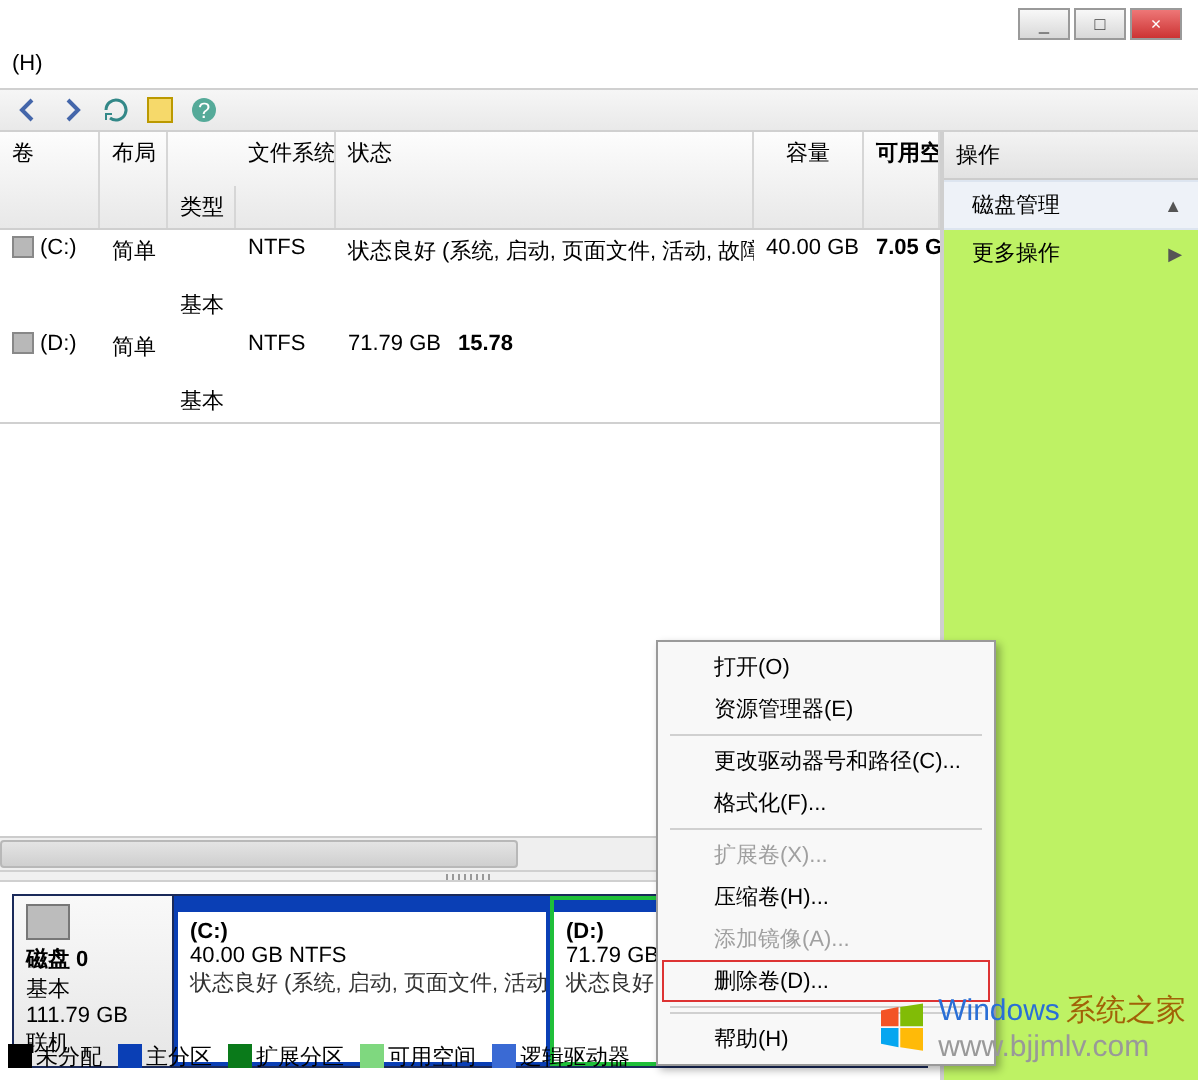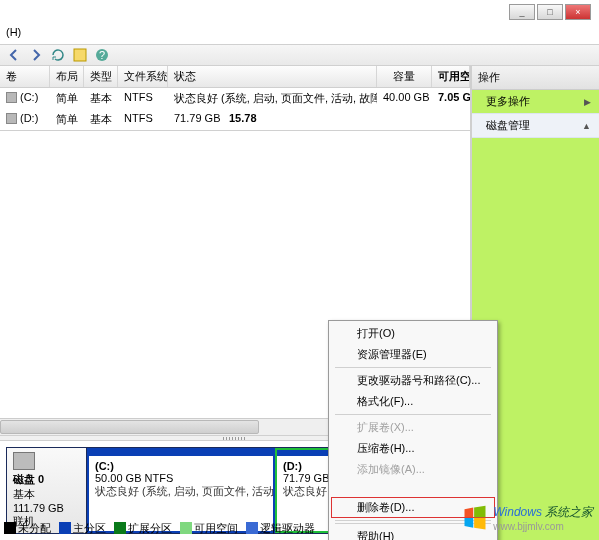--- a/index.html
+++ b/index.html
@@ -18,21 +18,21 @@
 .mainarea { position: absolute; top: 66px; left: 0; right: 0; bottom: 0; display: flex; }
 .leftpanel { flex: 1; display: flex; flex-direction: column; border-right: 1px solid #cfcfcf; min-width: 0; }
 .rightpanel { width: 128px; background: #bef264; border-left: 1px solid #cfcfcf; }
 
 
 .listview { border-bottom: 1px solid #d0d0d0; }
 .listhead { display: flex; background: linear-gradient(#fdfdfd,#e8e8e8); border-bottom: 1px solid #cfcfcf; }
 .listhead .cell { padding: 3px 6px; border-right: 1px solid #d6d6d6; white-space: nowrap; overflow: hidden; }
 .listrow { display: flex; padding: 2px 0; }
 .listrow .cell { padding: 1px 6px; white-space: nowrap; overflow: hidden; }
-.c-vol { width: 50px; } .c-layout { width: 34px; } .c-type { width: 34px; } .c-fs { width: 50px; }
+.c-vol { width: 50px; } .c-layout { width: 34px; } .c-type { width: 34px; margin-top: 27px; } .c-fs { width: 50px; }
 .c-status { flex: 1; } .c-cap { width: 55px; text-align: center; } .c-free { width: 38px; font-weight: bold; }
 .diskicn { width: 11px; height: 11px; display: inline-block; background: #b8b8b8; border: 1px solid #888; margin-right: 3px; vertical-align: -2px; }
 
 .bigwhite { flex: 1; background: #fff; }
 
 
 .hgrip { height: 6px; background: #f0f0f0; display: flex; align-items: center; justify-content: center; border-top: 1px solid #d0d0d0; border-bottom: 1px solid #d0d0d0; }
 .hgrip span { width: 24px; height: 3px; background: repeating-linear-gradient(90deg,#999 0 1px,transparent 1px 3px); display: inline-block; }
 
 
@@ -55,27 +55,27 @@
 .actionhead { background: linear-gradient(#f3f3f3,#e2e2e2); padding: 4px 6px; border-bottom: 1px solid #ccc; }
 .actionitem { padding: 4px 8px 4px 14px; display: flex; justify-content: space-between; align-items: center; }
 .actionitem.sect { background: #eef2f8; border-top: 1px solid #dde5f0; border-bottom: 1px solid #dde5f0; }
 .arrow { font-size: 9px; color: #555; }
 
 
 .ctxmenu { position: absolute; left: 328px; top: 320px; width: 170px; background: #f8f8f8; border: 1px solid #9a9a9a; box-shadow: 2px 2px 4px rgba(0,0,0,.3); padding: 2px; z-index: 20; }
 .ctxmenu .mi { padding: 3px 10px 3px 26px; color: #000; }
 .ctxmenu .mi.dis { color: #a0a0a0; }
 .ctxmenu .sep { height: 1px; background: #d0d0d0; margin: 2px 4px; }
-.ctxmenu .mi.hl { outline: 1px solid #d33; outline-offset: -1px; margin-top: 17px; }
+.ctxmenu .mi.hl { outline: 1px solid #d33; outline-offset: -1px; }
 
 
 .watermark { position: absolute; right: 6px; bottom: 8px; display: flex; align-items: center; gap: 4px; z-index: 30; }
 .wm-logo { width: 28px; height: 28px; }
-.wm-text { font-size: 12px; color: #2a6fd6; font-style: italic; }
-.wm-sub { font-size: 10px; color: #999; display: block; }
+.wm-text { font-size: 15px; color: #2a6fd6; }
+.wm-sub { font-size: 15px; color: #999; display: block; }
 
 .scroll-x { height: 17px; background: #efefef; border-top: 1px solid #ccc; position: relative; }
 .scroll-thumb { position: absolute; left: 0; top: 1px; height: 14px; width: 55%; background: linear-gradient(#e4e4e4,#cfcfcf); border: 1px solid #b8b8b8; border-radius: 2px; }
 .scroll-btn { position: absolute; top: 0; width: 17px; height: 17px; background: linear-gradient(#f2f2f2,#dadada); border: 1px solid #b5b5b5; display: flex; align-items: center; justify-content: center; font-size: 8px; color: #555; }
 .scroll-btn.r { right: 0; }
 </style>
 </head>
 <body>
 
 <div class="window-buttons">
@@ -156,42 +156,42 @@
         <div class="diskhdr">
           <span class="icn"></span>
           <b>磁盘 0</b><br>
           <span>基本</span><br>
           <span>111.79 GB</span><br>
           <span>联机</span>
         </div>
         <div class="parts">
           <div class="part">
             <b>(C:)</b><br>
-            <span>50.00 GB NTFS</span><br>
+            <span>40.00 GB NTFS</span><br>
             <small>状态良好 (系统, 启动, 页面文件, 活动, 故</small>
           </div>
           <div class="part sel">
             <b>(D:)</b><br>
             <span>71.79 GB NTFS</span><br>
             <small>状态良好</small>
           </div>
         </div>
       </div>
     </div>
   </div>
 
   <div class="rightpanel">
     <div class="actionhead">操作</div>
+    <div class="actionitem sect">
+      <span>磁盘管理</span>
+      <span class="arrow">▲</span>
+    </div>
     <div class="actionitem">
       <span>更多操作</span>
       <span class="arrow">▶</span>
-    </div>
-    <div class="actionitem sect">
-      <span>磁盘管理</span>
-      <span class="arrow">▲</span>
     </div>
   </div>
 </div>
 
 <div class="ctxmenu">
   <div class="mi">打开(O)</div>
   <div class="mi">资源管理器(E)</div>
   <div class="sep"></div>
   <div class="mi">更改驱动器号和路径(C)...</div>
   <div class="mi">格式化(F)...</div>
@@ -215,16 +215,16 @@
 
 <div class="watermark">
   <svg class="wm-logo" viewBox="0 0 32 32">
     <path d="M4 6 L14 4 V15 H4 Z" fill="#f35325"></path>
     <path d="M15 4 L28 2 V15 H15 Z" fill="#81bc06"></path>
     <path d="M4 16 H14 V27 L4 25 Z" fill="#05a6f0"></path>
     <path d="M15 16 H28 V29 L15 27 Z" fill="#ffba08"></path>
   </svg>
   <div>
     <span class="wm-text">Windows</span>
-    <span class="wm-text" style="color:#14532d">系统之家</span>
+    <span class="wm-text" style="color:#a16207">系统之家</span>
     <span class="wm-sub">www.bjjmlv.com</span>
   </div>
 </div>
 
 </body></html>

